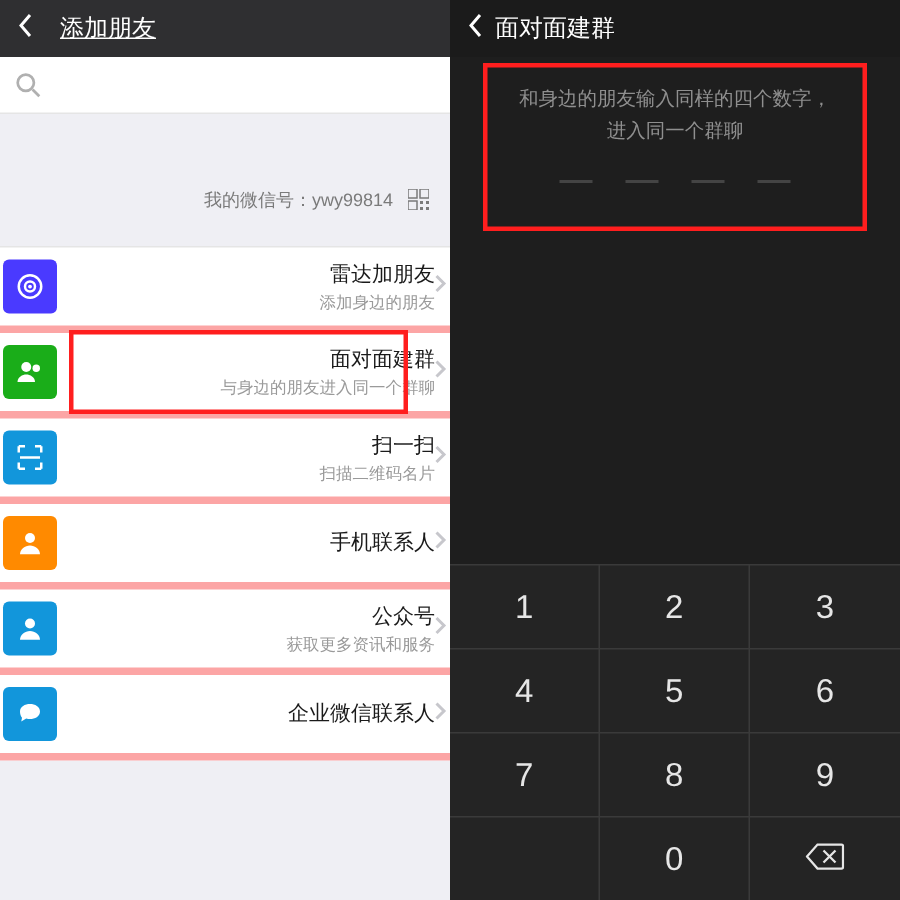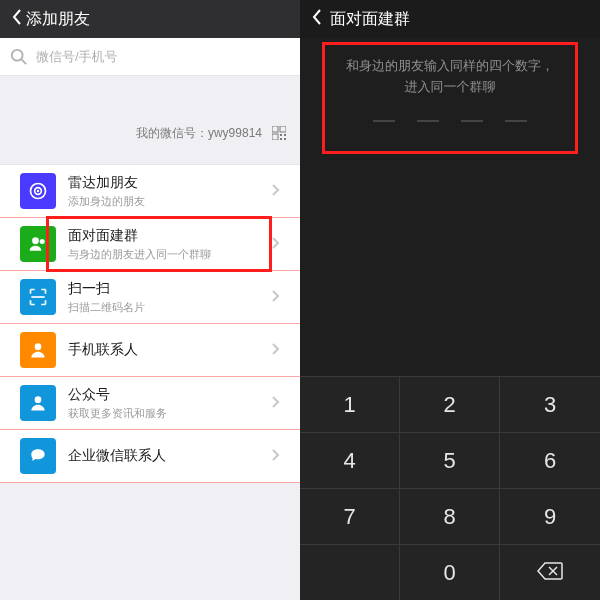--- a/index.html
+++ b/index.html
@@ -3,37 +3,37 @@
 <meta charset="utf-8">
 <style>
   * { box-sizing: border-box; margin: 0; padding: 0; }
   body { width: 600px; height: 600px; font-family: -apple-system, "Helvetica Neue", Arial, sans-serif; display: flex; overflow: hidden; background:#fff; }
   .left { width: 300px; height: 600px; background: #efeff4; display: flex; flex-direction: column; }
   .right { width: 300px; height: 600px; background: #1e1e1e; display: flex; flex-direction: column; color: #fff; }
 
   
   .l-header { height: 38px; background: #2f2f31; color: #fff; display: flex; align-items: center; padding: 0 8px; font-size: 16px; }
   .l-header .back { width: 18px; display:flex; align-items:center; justify-content:center; }
-  .l-header .title { margin-left: 0; }
+  .l-header .title { margin-left: 14px; text-decoration: underline; }
   .chev-left svg { width: 10px; height: 16px; }
 
   
   .search { height: 38px; background: #fff; display: flex; align-items: center; padding: 0 10px; color: #b0b0b0; font-size: 13px; border-bottom: 1px solid #e5e5e5; }
   .search .mag { width: 18px; height: 18px; margin-right: 8px; display:flex; align-items:center; justify-content:center; }
 
   
   .myid { height: 34px; display: flex; align-items: center; justify-content: flex-end; padding: 0 14px; color: #7a7a7a; font-size: 12px; background:#efeff4;margin-top:40px; }
   .myid .qr { width: 14px; height: 14px; margin-left: 10px; display:inline-block; }
   .qr svg { width:14px; height:14px; }
 
   .gap { height: 14px; background:#efeff4; }
 
   
   .list { background: #fff; border-top: 1px solid #e5e5e5; }
-  .item { display:flex; align-items:center; padding: 8px 20px; border-bottom: 1px solid #fca5a5; position: relative; }
+  .item { display:flex; align-items:center; padding: 8px 2px; border-bottom: 5px solid #fca5a5; position: relative; text-align: right; }
   .item .icon { width: 36px; height: 36px; border-radius: 4px; display:flex; align-items:center; justify-content:center; flex-shrink:0; }
   .item .icon svg { width: 20px; height: 20px; fill:#fff; }
   .item .texts { margin-left: 12px; flex:1; min-width:0; }
   .item .t1 { font-size: 14px; color: #1a1a1a; }
   .item .t2 { font-size: 11px; color: #9a9a9a; margin-top: 2px; }
   .item .chev { color:#c7c7cc; }
   .item .chev svg { width:8px; height:12px; }
 
   .hl { position:absolute; border: 3px solid #ff1e1e; pointer-events:none; }
 
@@ -79,21 +79,20 @@
     <div class="title">添加朋友</div>
   </div>
 
   <div class="search">
     <span class="mag">
       <svg viewBox="0 0 20 20">
           <circle cx="8" cy="8" r="6" stroke="#b0b0b0" stroke-width="2" fill="none"></circle>
           <line x1="13" y1="13" x2="18" y2="18" stroke="#b0b0b0" stroke-width="2"></line>
         </svg>
     </span>
-    <span>微信号/手机号</span>
   </div>
 
   <div class="myid">
     <span>我的微信号：</span>
     <span>ywy99814</span>
     <span class="qr">
       <svg viewBox="0 0 14 14">
           <rect x="0" y="0" width="6" height="6" fill="none" stroke="#7a7a7a"></rect>
           <rect x="8" y="0" width="6" height="6" fill="none" stroke="#7a7a7a"></rect>
           <rect x="0" y="8" width="6" height="6" fill="none" stroke="#7a7a7a"></rect>

